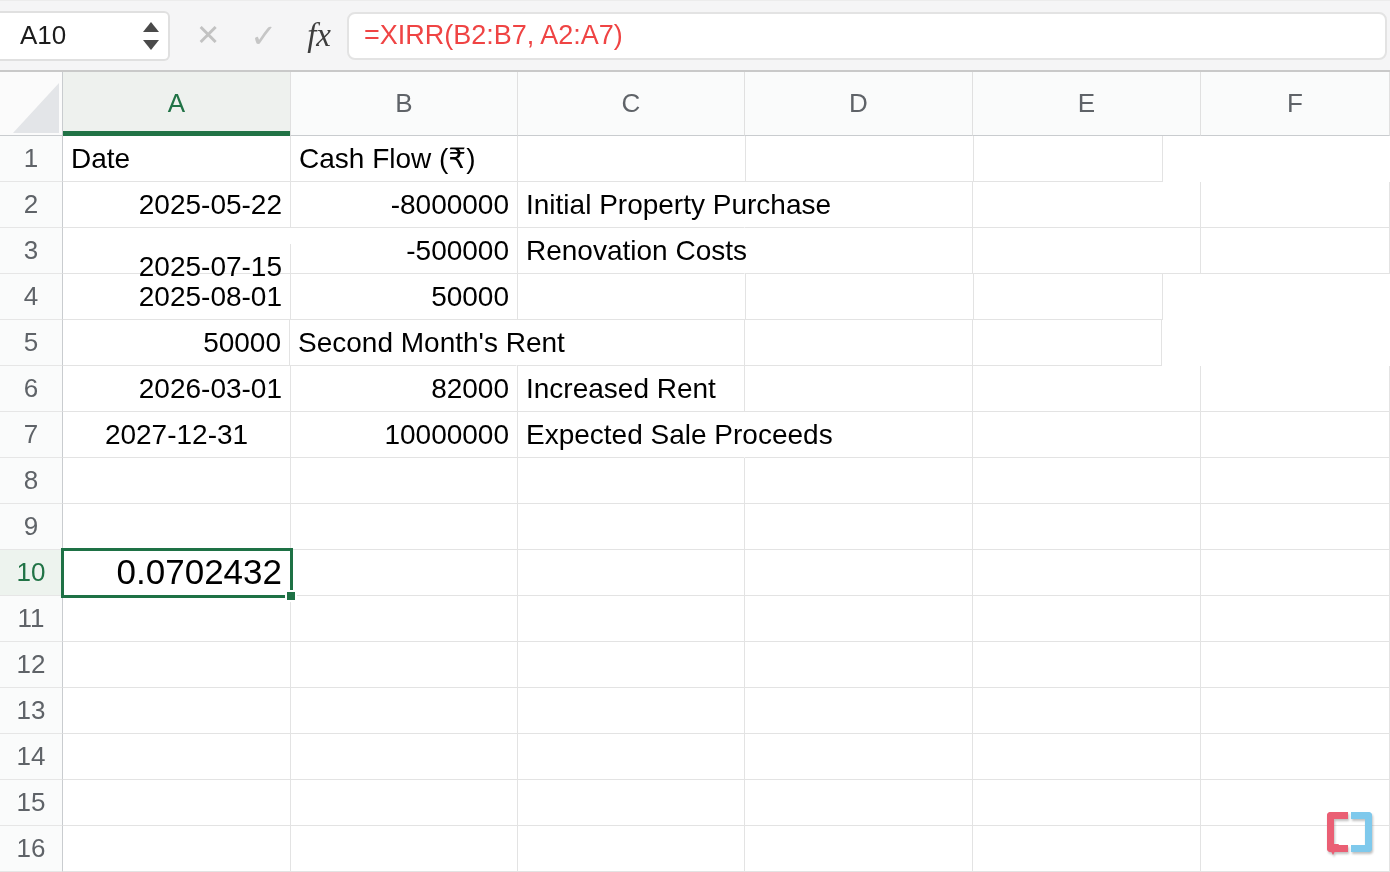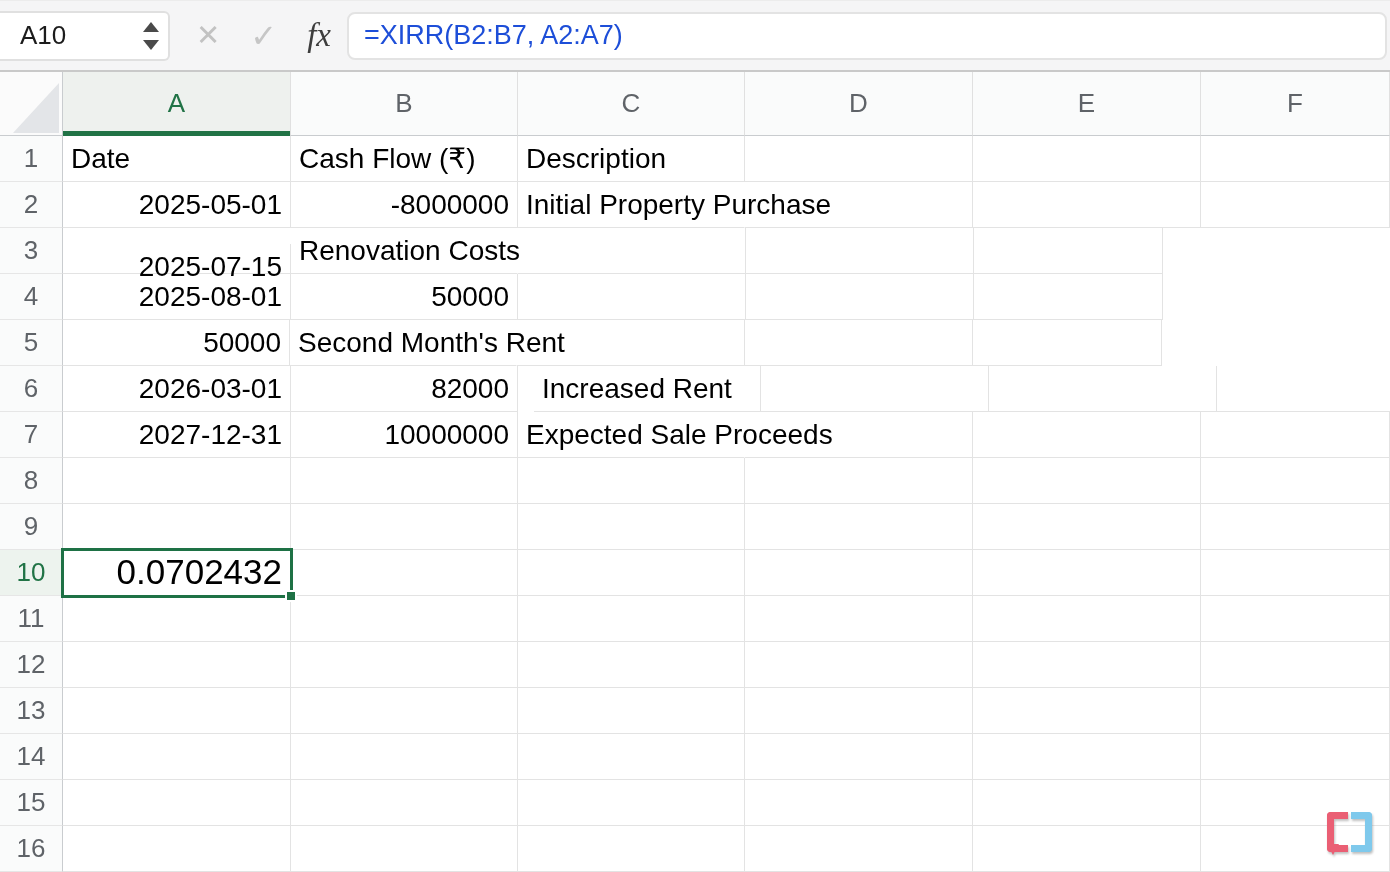--- a/index.html
+++ b/index.html
@@ -27,21 +27,21 @@
     border-right:8px solid transparent; border-top:10px solid #4a4a4a; cursor:pointer; }
   .fxbtns { display:flex; align-items:center; gap:30px; padding:0 16px 0 26px; flex:0 0 auto; }
   .icon-cancel { font-size:29px; color:#c2c2c2; line-height:1; }
   .icon-confirm { font-size:32px; color:#c6c6c6; line-height:1; }
   .icon-fx { font-family:"Liberation Serif","DejaVu Serif",serif; font-style:italic;
     font-size:33px; color:#3d3d3d; line-height:1; }
   .formula-field {
     flex:1 1 auto; height:48px; margin-right:3px; background:#fff;
     border:2px solid #e3e3e3; border-radius:8px;
     display:flex; align-items:center; padding-left:15px;
-    font-size:27px; color:#1d4ed8; white-space:nowrap; overflow:hidden;
+    font-size:27px; color:#ef4444; white-space:nowrap; overflow:hidden;
   }
 
   
   .sheet { position:relative; width:1390px; height:806px; overflow:hidden; }
   .hdr-row { display:flex; height:64px; }
   .corner { position:relative; width:63px; flex:0 0 auto; background:#fbfbfb;
     border-right:1px solid #c9cccf; border-bottom:1px solid #c9cccf; cursor:pointer; }
   .corner-tri { position:absolute; right:3px; bottom:2px; width:0; height:0;
     border-left:46px solid transparent; border-bottom:50px solid #e3e5e8; }
   .colhdr { position:relative; flex:0 0 auto; display:flex; align-items:center; justify-content:center;
@@ -113,37 +113,37 @@
           <div class="colhdr" style="width: 227px;">B</div>
           <div class="colhdr" style="width: 227px;">C</div>
           <div class="colhdr" style="width: 228px;">D</div>
           <div class="colhdr" style="width: 228px;">E</div>
           <div class="colhdr" style="width: 189px;">F</div>
         </div>
         <div class="row">
           <div class="rowhdr">1</div>
           <div class="cell" style="width: 228px;">Date</div>
           <div class="cell" style="width: 227px;">Cash Flow (₹)</div>
-          <div class="cell" style="width: 227px;">Description</div>
           <div class="cell" style="width: 228px;"></div>
           <div class="cell" style="width: 228px;"></div>
           <div class="cell" style="width: 189px;"></div>
         </div>
         <div class="row">
           <div class="rowhdr">2</div>
-          <div class="cell right" style="width: 228px;">2025-05-01</div>
+          <div class="cell right" style="width: 228px;">2025-05-22</div>
           <div class="cell right" style="width: 227px;">-8000000</div>
           <div class="cell ovf" style="width: 227px;">Initial Property Purchase</div>
           <div class="cell" style="width: 228px;"></div>
           <div class="cell" style="width: 228px;"></div>
           <div class="cell" style="width: 189px;"></div>
         </div>
         <div class="row">
           <div class="rowhdr">3</div>
           <div class="cell right" style="width: 228px; margin-top: 16px;">2025-07-15</div>
+          <div class="cell right" style="width: 227px;">-500000</div>
           <div class="cell ovf" style="width: 227px;">Renovation Costs</div>
           <div class="cell" style="width: 228px;"></div>
           <div class="cell" style="width: 228px;"></div>
           <div class="cell" style="width: 189px;"></div>
         </div>
         <div class="row">
           <div class="rowhdr">4</div>
           <div class="cell right" style="width: 228px;">2025-08-01</div>
           <div class="cell right" style="width: 227px;">50000</div>
           <div class="cell" style="width: 228px;"></div>
@@ -155,28 +155,28 @@
           <div class="cell right" style="width: 227px;">50000</div>
           <div class="cell ovf" style="width: 227px;">Second Month's Rent</div>
           <div class="cell" style="width: 228px;"></div>
           <div class="cell" style="width: 228px;"></div>
           <div class="cell" style="width: 189px;"></div>
         </div>
         <div class="row">
           <div class="rowhdr">6</div>
           <div class="cell right" style="width: 228px;">2026-03-01</div>
           <div class="cell right" style="width: 227px;">82000</div>
-          <div class="cell" style="width: 227px; margin-left: 16px;">Increased Rent</div>
+          <div class="cell" style="width: 227px;">Increased Rent</div>
           <div class="cell" style="width: 228px;"></div>
           <div class="cell" style="width: 228px;"></div>
           <div class="cell" style="width: 189px;"></div>
         </div>
         <div class="row">
           <div class="rowhdr">7</div>
-          <div class="cell right" style="width: 228px;">2027-12-31</div>
+          <div class="cell right" style="width: 228px; text-align: center;">2027-12-31</div>
           <div class="cell right" style="width: 227px;">10000000</div>
           <div class="cell ovf" style="width: 227px;">Expected Sale Proceeds</div>
           <div class="cell" style="width: 228px;"></div>
           <div class="cell" style="width: 228px;"></div>
           <div class="cell" style="width: 189px;"></div>
         </div>
         <div class="row">
           <div class="rowhdr">8</div>
           <div class="cell" style="width: 228px;"></div>
           <div class="cell" style="width: 227px;"></div>

